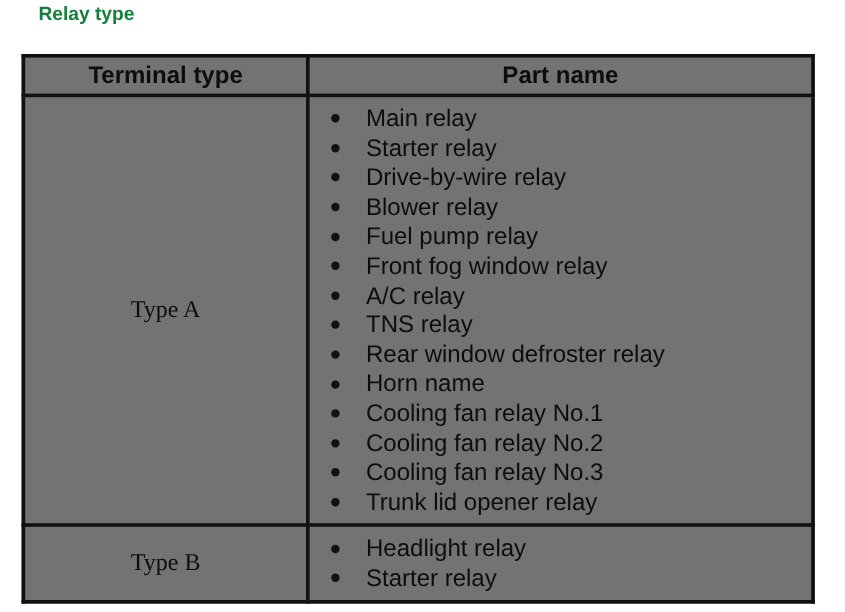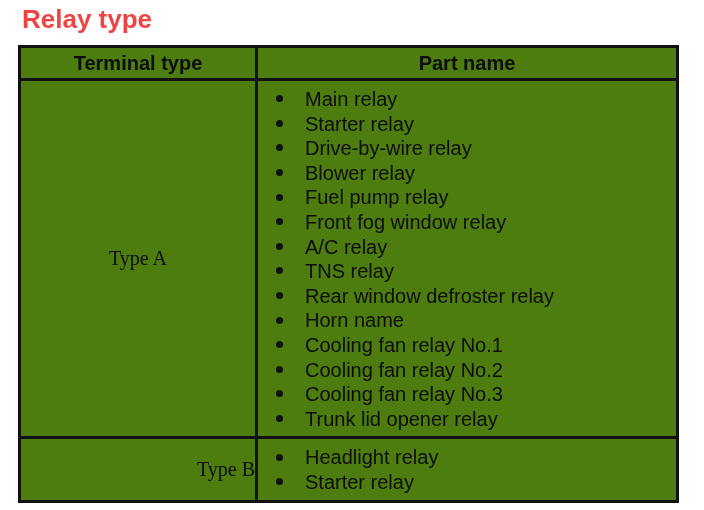--- a/index.html
+++ b/index.html
@@ -11,35 +11,35 @@
     width: 704px;
     height: 510px;
     position: relative;
     overflow: hidden;
     font-family: "Liberation Sans", "DejaVu Sans", sans-serif;
     color: #0d0d0d;
     -webkit-font-smoothing: antialiased;
   }
   .page-title {
     position: absolute;
-    left: 22px;
+    left: 32px;
     top: 4px;
-    font-size: 26px;
+    font-size: 16px;
     font-weight: bold;
     letter-spacing: 0px;
-    color: #ef4444;
+    color: #15803d;
   }
   table.relay-table {
     position: absolute;
     left: 18px;
     top: 45px;
     width: 658px;
     border-collapse: collapse;
     table-layout: fixed;
-    background: #4d7c0f;
+    background: #737373;
     padding-left: 11px;
   }
   table.relay-table, 
   table.relay-table th, 
   table.relay-table td {
     border: 3px solid #111111;
   }
   table.relay-table th {
     height: 30px;
     font-size: 20px;
@@ -77,21 +77,21 @@
     content: "";
     position: absolute;
     left: 18px;
     top: 50%;
     margin-top: -4px;
     width: 7px;
     height: 7px;
     border-radius: 50%;
     background: #111111;
   }
-  td.type-b-terminal { height: 51px; text-align: right; }
+  td.type-b-terminal { height: 51px; }
 </style>
 </head>
 <body>
 
 <div class="page-title">Relay type</div>
 
 <table class="relay-table">
   <colgroup>
     <col class="col-terminal">
     <col class="col-part">

